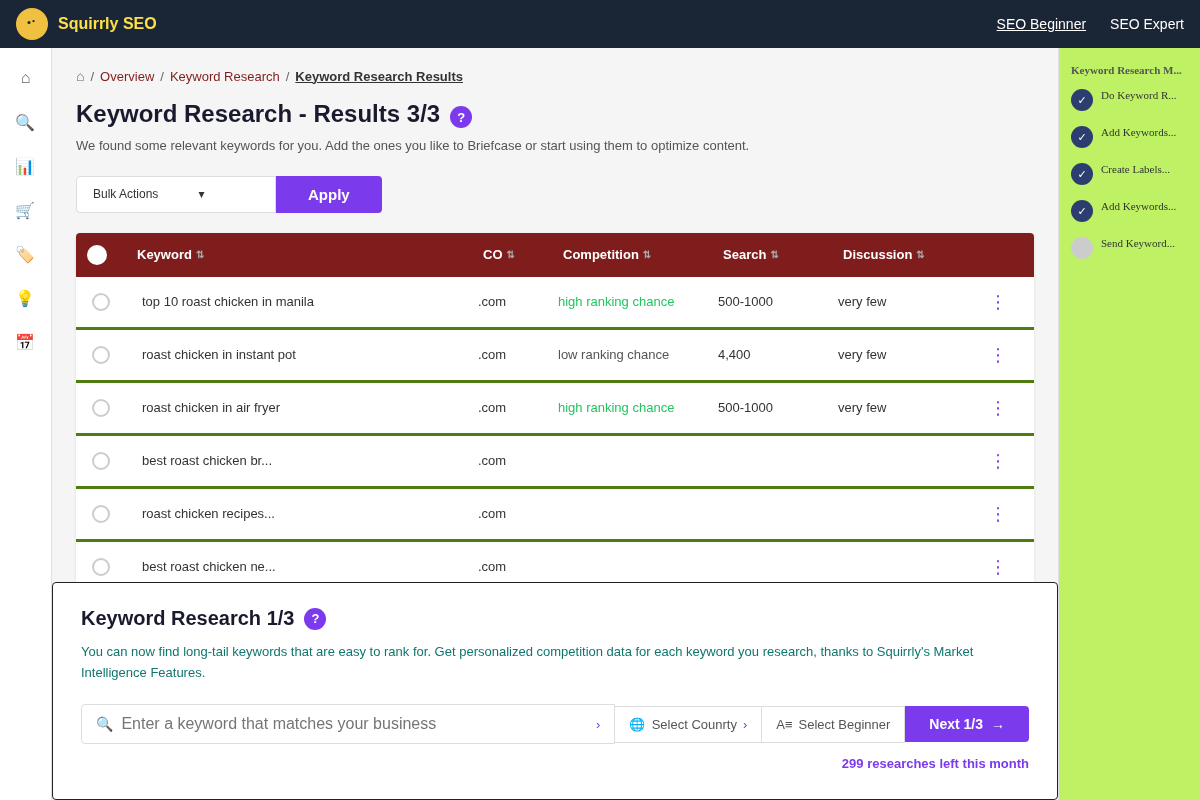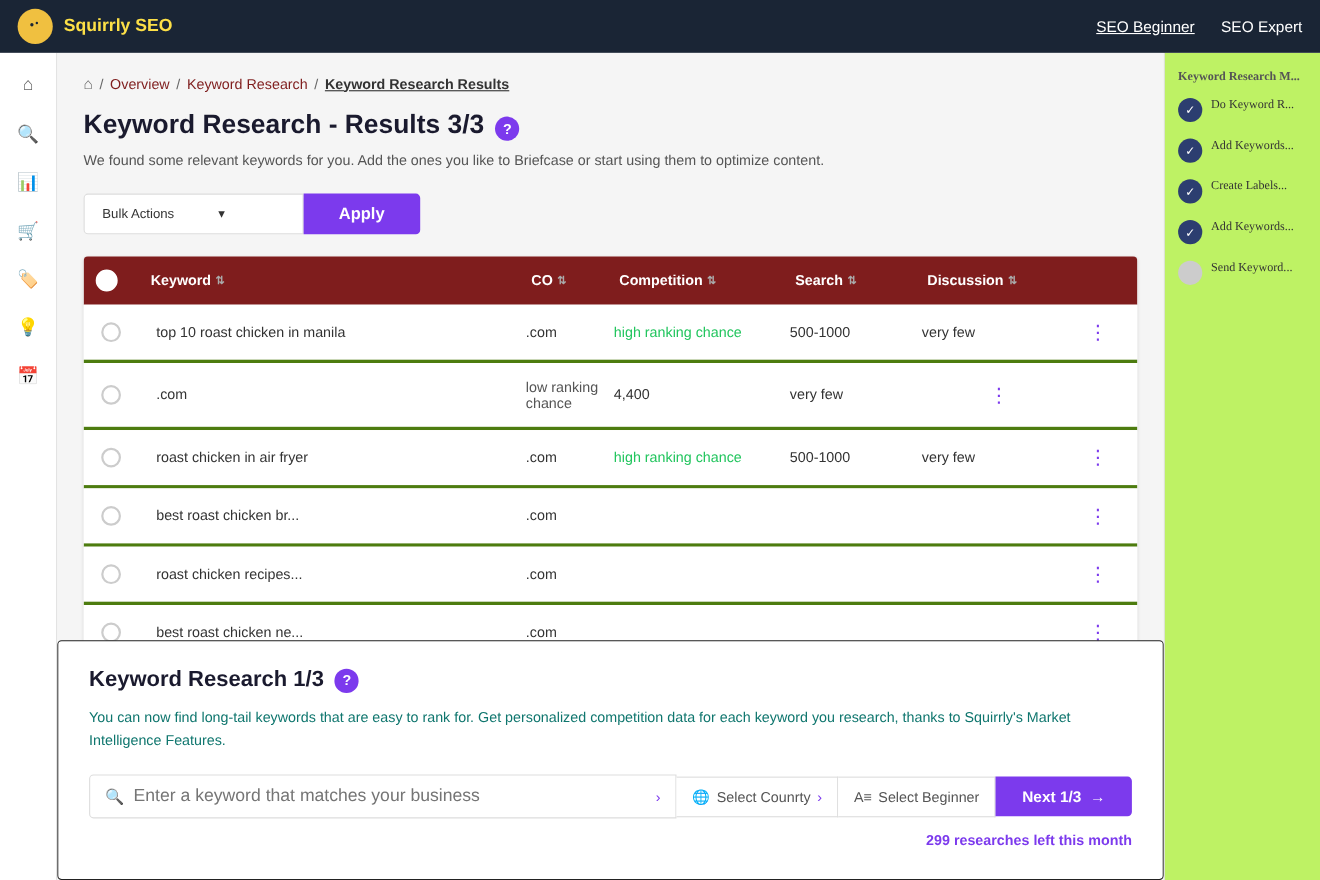--- a/index.html
+++ b/index.html
@@ -461,20 +461,21 @@
         <div class="td high-rank">high ranking chance</div>
         <div class="td">500-1000</div>
         <div class="td">very few</div>
         <div class="td more-btn">⋮</div>
       </div>
 
       <div class="table-row">
         <div class="td">
             <div class="radio-btn"></div>
           </div>
+        <div class="td">roast chicken in instant pot</div>
         <div class="td">.com</div>
         <div class="td low-rank">low ranking chance</div>
         <div class="td">4,400</div>
         <div class="td">very few</div>
         <div class="td more-btn">⋮</div>
       </div>
 
       <div class="table-row">
         <div class="td">
             <div class="radio-btn"></div>

